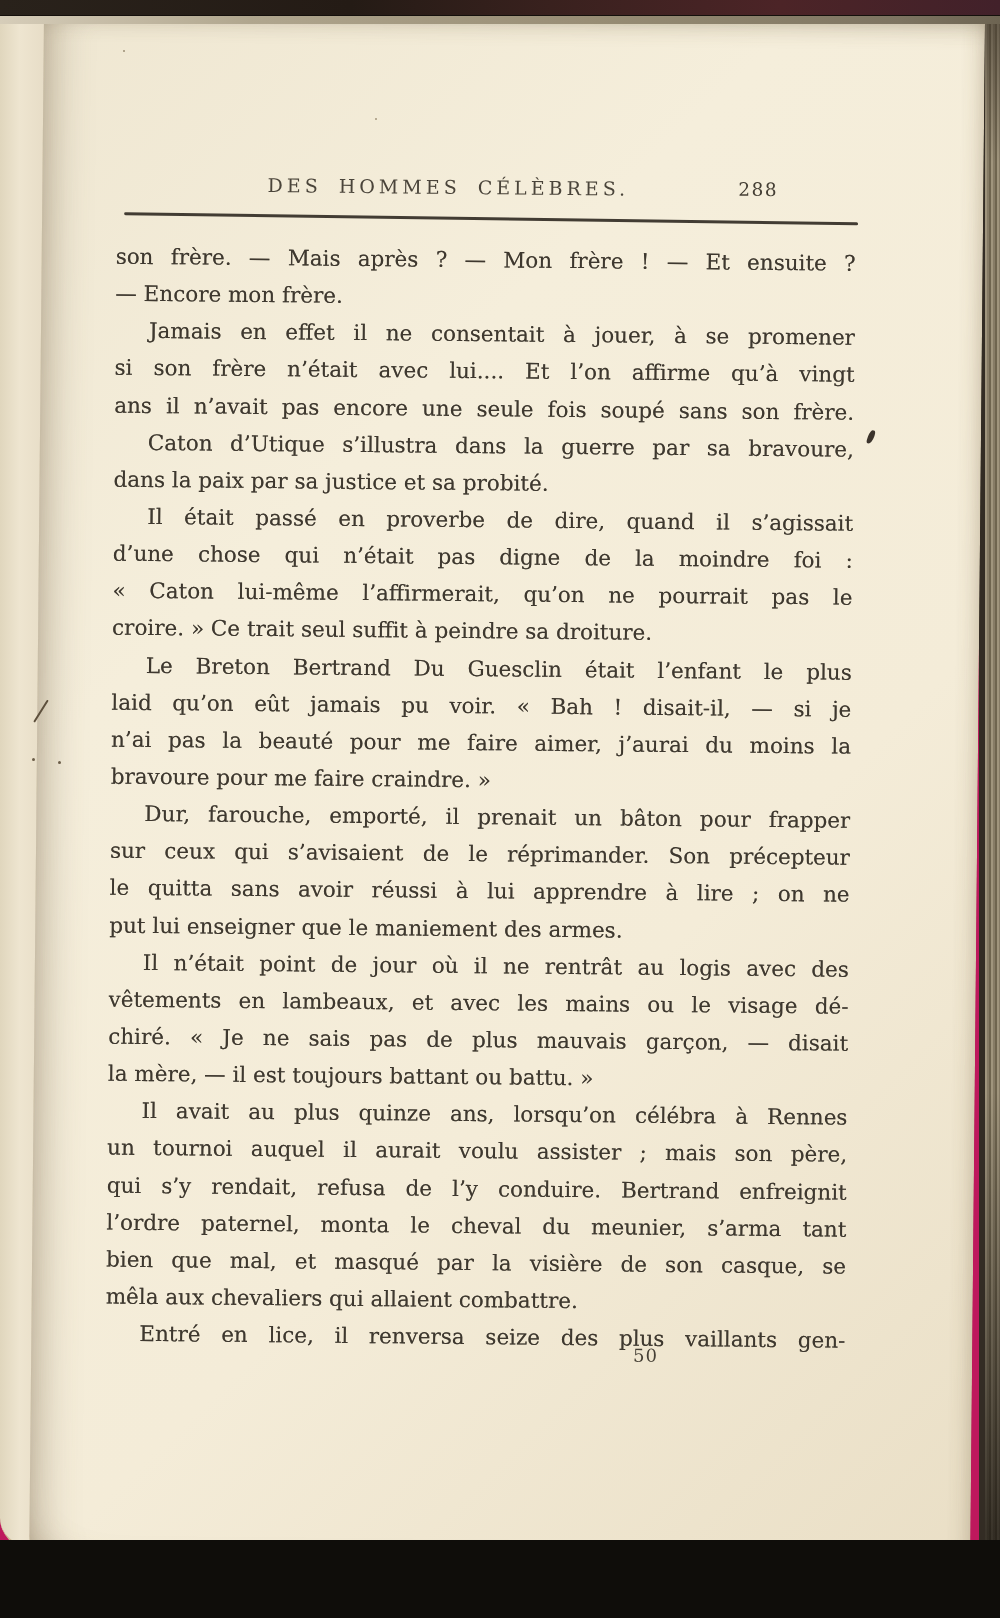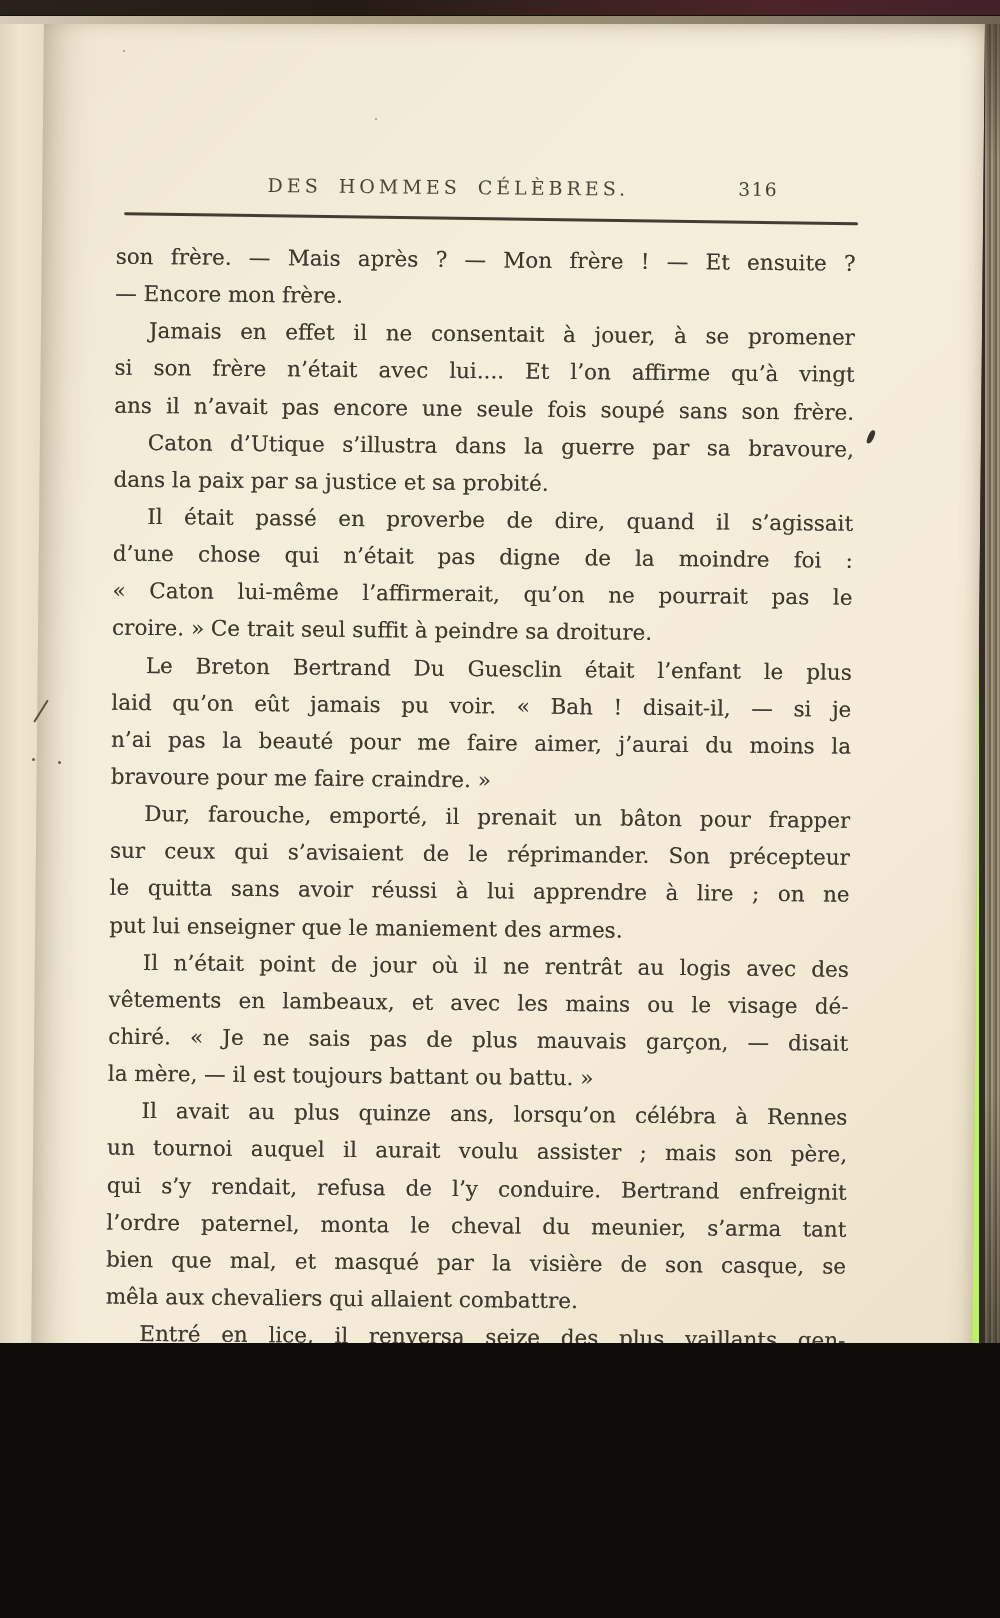--- a/index.html
+++ b/index.html
@@ -1,18 +1,18 @@
 <!DOCTYPE html>
 <html><head>
 <meta charset="utf-8">
 <style>
   html,body{margin:0;padding:0;background:#0f0d0a;}
   .screenshot{
-    position:relative;width:1000px;height:1343px;overflow:hidden;
-    background:#bef264;
+    position:relative;width:1000px;height:1540px;overflow:hidden;
+    background:#be185d;
     font-family:"DejaVu Serif","Liberation Serif",serif;
   }
   
   .cover-top{
     position:absolute;left:0;top:0;width:1000px;height:15px;z-index:30;
     background:linear-gradient(90deg,#29221b 0%,#241b15 35%,#39211e 55%,#4c2427 78%,#42212a 100%);
     border-bottom:1px solid #15100c;
   }
   .edge-line-top{
     position:absolute;left:0;top:15px;width:1000px;height:9px;z-index:29;
@@ -98,21 +98,21 @@
 
   <div class="page-stack-right">
     <div class="page-stack-shade"></div>
   </div>
 
   <div class="main-page">
     <div class="sheet">
 
       <div class="running-header">
         <span class="rh-title">DES HOMMES CÉLÈBRES.</span>
-        <span class="rh-num">316</span>
+        <span class="rh-num">288</span>
       </div>
 
       <div class="header-rule"></div>
 
       <div class="text-block">
           <div class="line">son frère. — Mais après ? — Mon frère ! — Et ensuite ?</div>
           <div class="line end">— Encore mon frère.</div>
           <div class="line indent">Jamais en effet il ne consentait à jouer, à se promener</div>
           <div class="line">si son frère n’était avec lui.... Et l’on affirme qu’à vingt</div>
           <div class="line">ans il n’avait pas encore une seule fois soupé sans son frère.</div>

